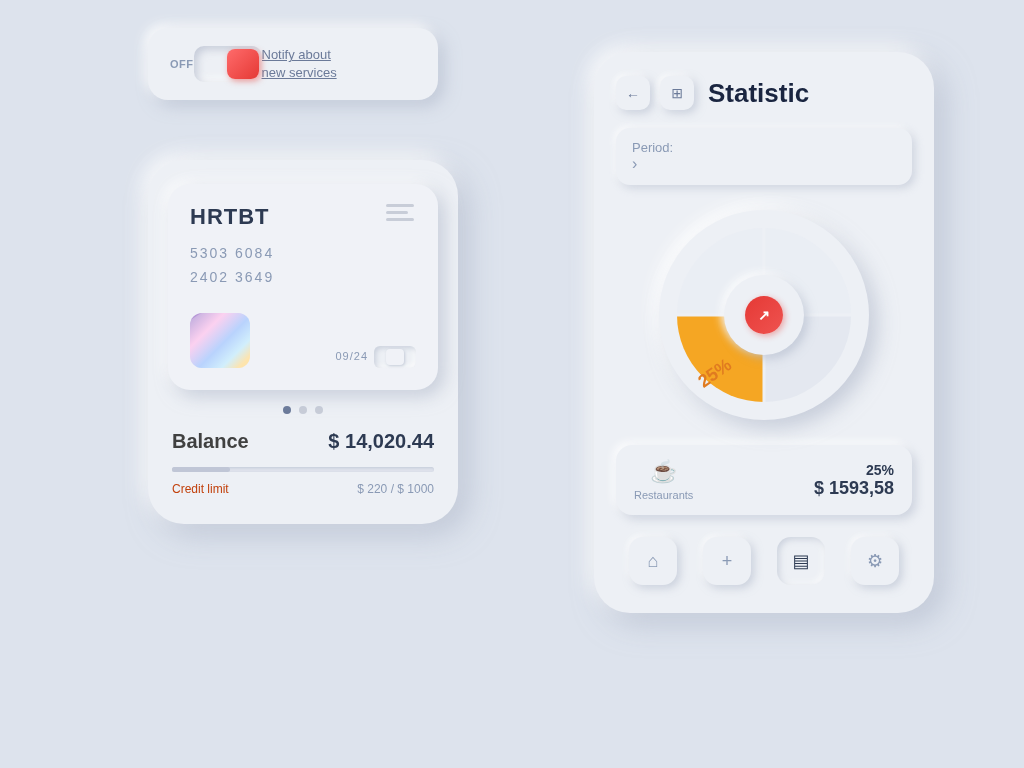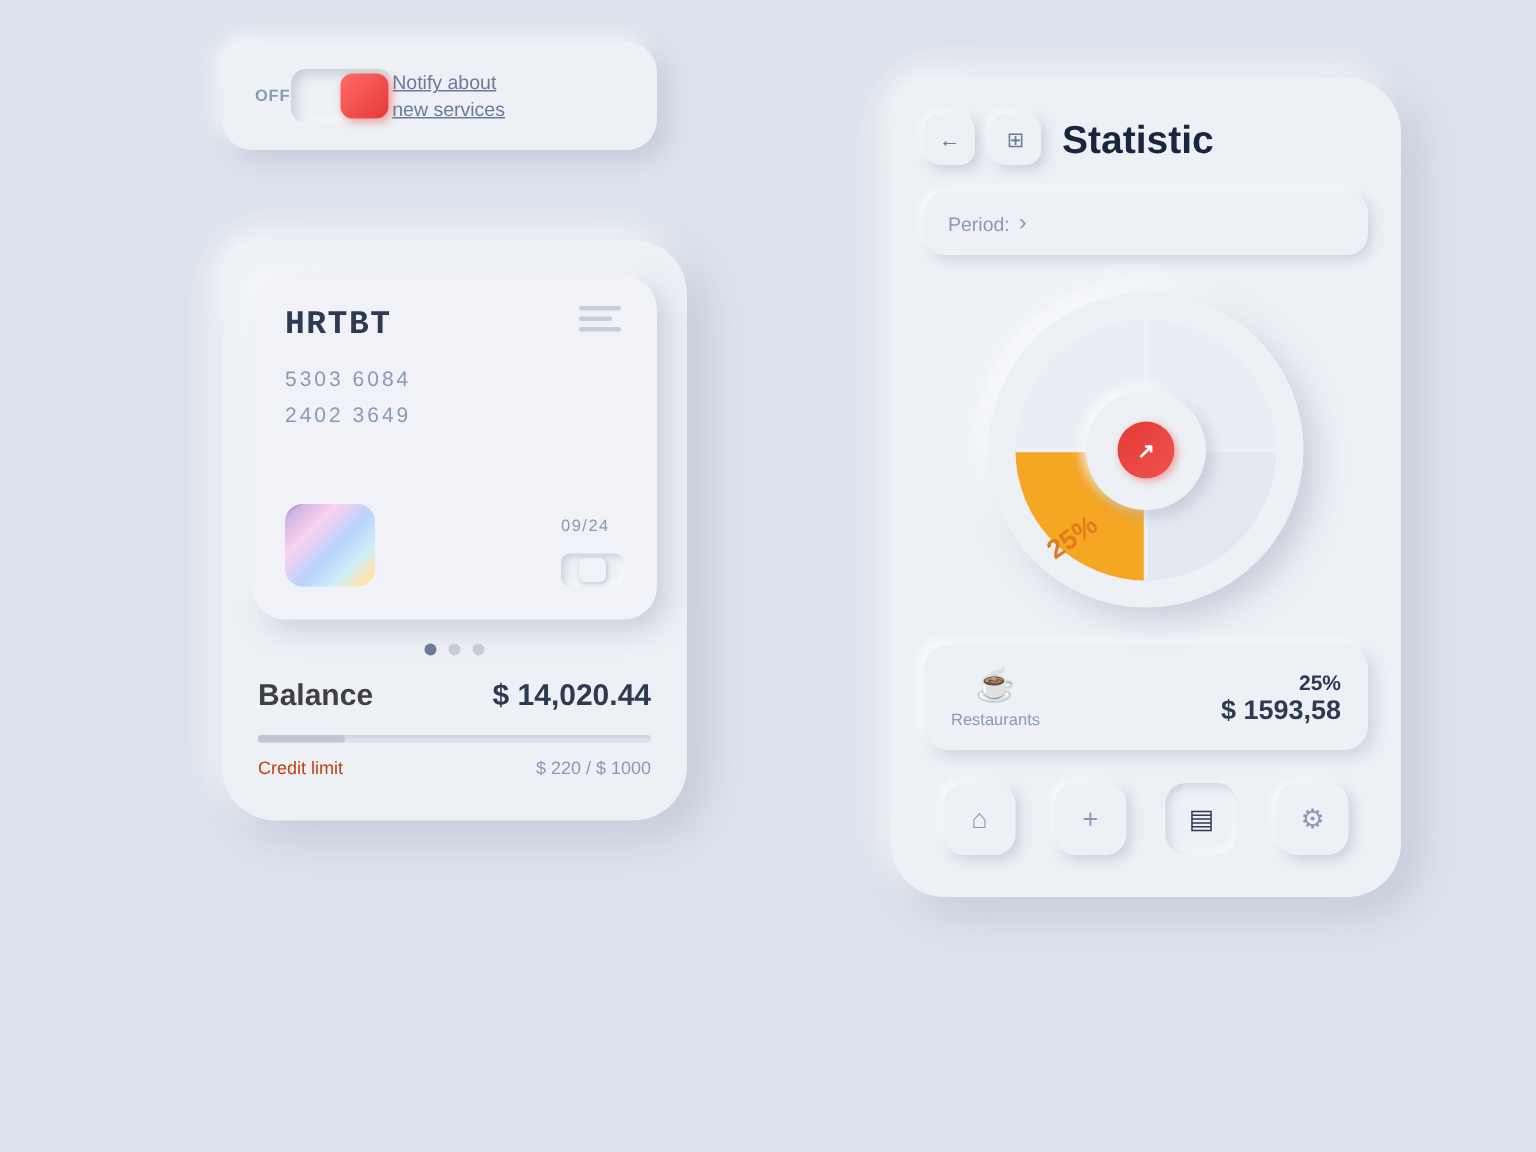--- a/index.html
+++ b/index.html
@@ -86,21 +86,20 @@
       box-shadow: 6px 6px 18px rgba(166,175,195,0.55), -4px -4px 14px rgba(255,255,255,0.95);
       position: relative;
       min-height: 180px;
     }
     .card-brand {
       font-size: 22px;
       font-weight: 800;
       color: #2d3a52;
       letter-spacing: 1px;
       margin-bottom: 10px;
-      font-family: Liberation Mono, monospace;
     }
     .card-chip {
       position: absolute;
       top: 20px;
       right: 20px;
       width: 32px;
       height: 28px;
     }
     .card-chip-lines {
       display: flex;
@@ -268,23 +267,24 @@
       color: #1a2540;
       flex: 1;
       margin-left: 4px;
     }
 
     .period-bar {
       background: #edf0f5;
       border-radius: 14px;
       padding: 12px 16px;
       display: flex;
-      align-items: center;
+      align-items: flex-start;
       box-shadow: 3px 3px 8px rgba(166,175,195,0.45), -2px -2px 6px rgba(255,255,255,0.9);
       margin-bottom: 20px;
+      flex-direction: column;
     }
     .period-text {
       font-size: 13px;
       color: #8a9ab5;
       margin-right: 6px;
     }
     .period-value {
       font-size: 13px;
       font-weight: 700;
       color: #1a2540;
@@ -451,21 +451,21 @@
           <div class="card-chip-line"></div>
           <div class="card-chip-line"></div>
         </div>
       </div>
       <div class="card-numbers">
         <div>5303  6084</div>
         <div>2402  3649</div>
       </div>
       <div class="card-bottom">
         <div class="card-hologram"></div>
-        <div style="display:flex;flex-direction:column;align-items:flex-start;gap:6px;margin-top:40px;">
+        <div style="display:flex;flex-direction:row;align-items:flex-end;gap:6px;margin-top:40px;">
           <div class="card-expiry">09/24</div>
           <div class="card-toggle">
             <div class="card-toggle-thumb"></div>
           </div>
         </div>
       </div>
     </div>
 
     <div class="dots">
       <div class="dot dot-active"></div>

